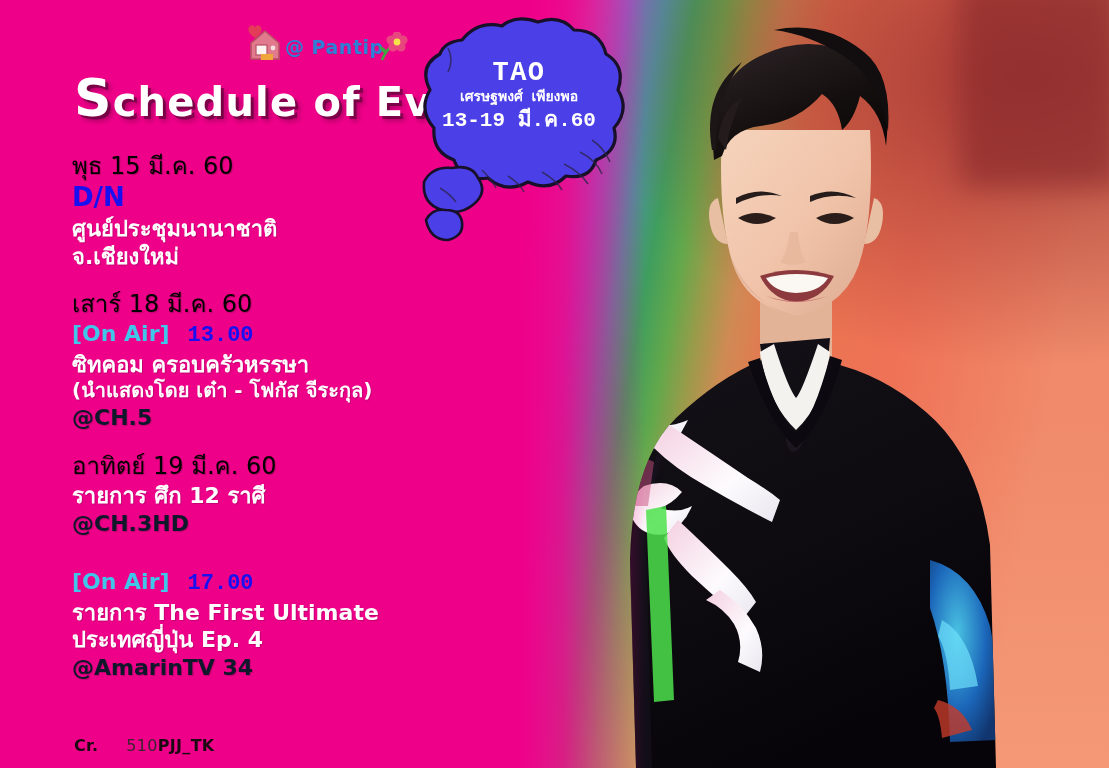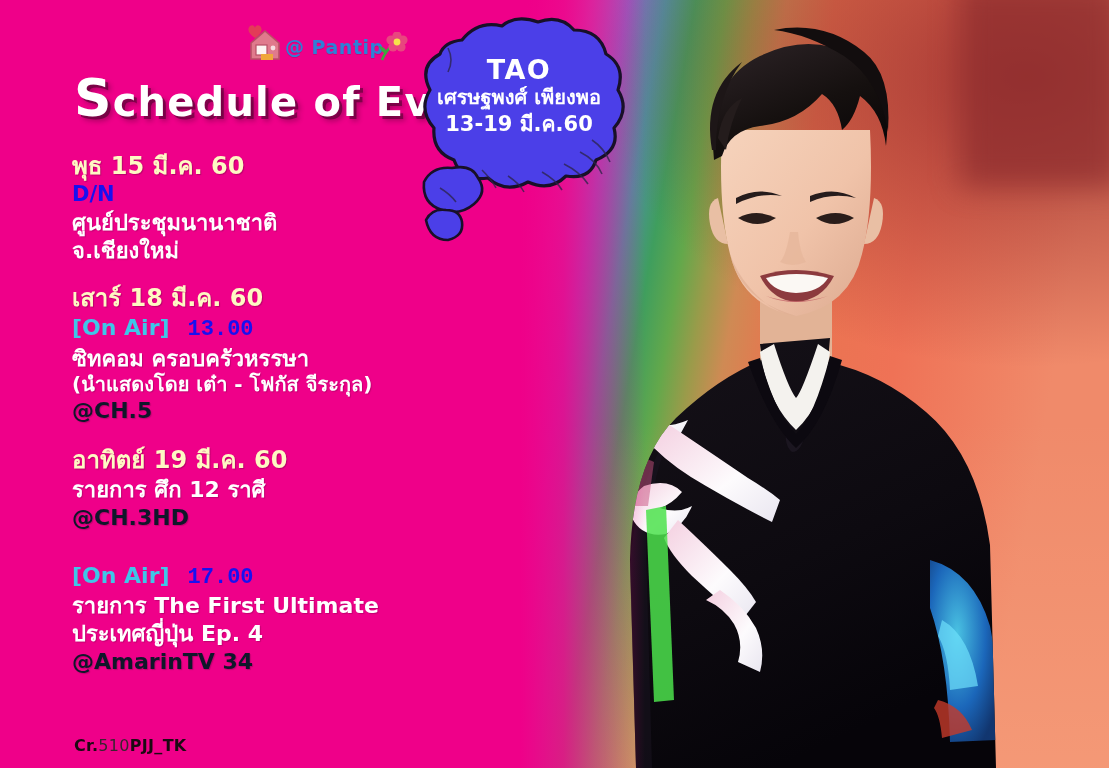--- a/index.html
+++ b/index.html
@@ -96,54 +96,55 @@
   }
   .title .cap{font-size:52px;}
 
   
   .bubble-wrap{position:absolute;left:404px;top:12px;width:230px;height:235px;}
   .bubble-wrap svg{position:absolute;left:0;top:0;}
   .bubble-text{
     position:absolute;left:0;top:0;width:230px;height:170px;
     display:flex;flex-direction:column;align-items:center;justify-content:center;
     pointer-events:none;
+    font-family:Liberation Mono, monospace;
   }
   .bubble-text .l1{font-size:27px;font-weight:bold;color:#ffffff;letter-spacing:1.5px;line-height:1.06;}
-  .bubble-text .l2{font-size:20px;font-weight:bold;color:#ffffff;line-height:1.25;margin-top:1px;white-space:nowrap;}
+  .bubble-text .l2{font-size:14px;font-weight:bold;color:#ffffff;line-height:1.25;margin-top:1px;white-space:nowrap;}
   .bubble-text .l3{font-size:21px;font-weight:bold;color:#ffffff;line-height:1.3;margin-top:1px;white-space:nowrap;}
 
   
   .events{position:absolute;left:72px;top:152px;width:400px;}
   .event{margin-bottom:20px;}
   .ev-date{
-    font-size:24px;font-weight:bold;color:#fef9c3;line-height:1.18;
+    font-size:24px;font-weight:normal;color:#000000;line-height:1.18;
     white-space:nowrap;margin-bottom:2px;
     text-shadow:1px 1px 1px rgba(90,0,55,.35);
   }
   .ev-airline{font-size:22px;font-weight:bold;line-height:1.22;white-space:nowrap;margin-bottom:1px;}
   .ev-airline .tag{color:#3fc6e8;margin-right:18px;}
   .ev-airline .time{color:#1810f0;font-family:Liberation Mono, monospace;}
-  .ev-dn{font-size:21px;font-weight:bold;color:#1810f0;line-height:1.22;margin-bottom:1px;}
+  .ev-dn{font-size:26px;font-weight:bold;color:#1810f0;line-height:1.22;margin-bottom:1px;}
   .ev-line{
     font-size:22px;font-weight:bold;color:#ffffff;line-height:1.26;white-space:nowrap;
     text-shadow:1px 1px 1px rgba(90,0,55,.30);
   }
   .ev-line.small{font-size:20px;}
   .ev-ch{
     font-size:22px;font-weight:bold;color:#0f172a;line-height:1.3;white-space:nowrap;
     text-shadow:1px 1px 1px rgba(90,0,55,.30);
   }
   .gap-top{margin-top:30px;}
 
   .credit{
     position:absolute;left:74px;top:736px;
     font-size:16px;font-weight:bold;color:#1b0a12;
     letter-spacing:.3px;white-space:nowrap;
   }
-  .credit .light{font-weight:normal;color:#3a2430;}
+  .credit .light{font-weight:normal;color:#3a2430;margin-left:28px;}
 </style>
 </head>
 <body>
 
 <div id="poster">
 
   <div class="photo-pane">
     <div class="studio-bg"></div>
     <div class="studio-panel"></div>
     <div class="studio-soft"></div>

